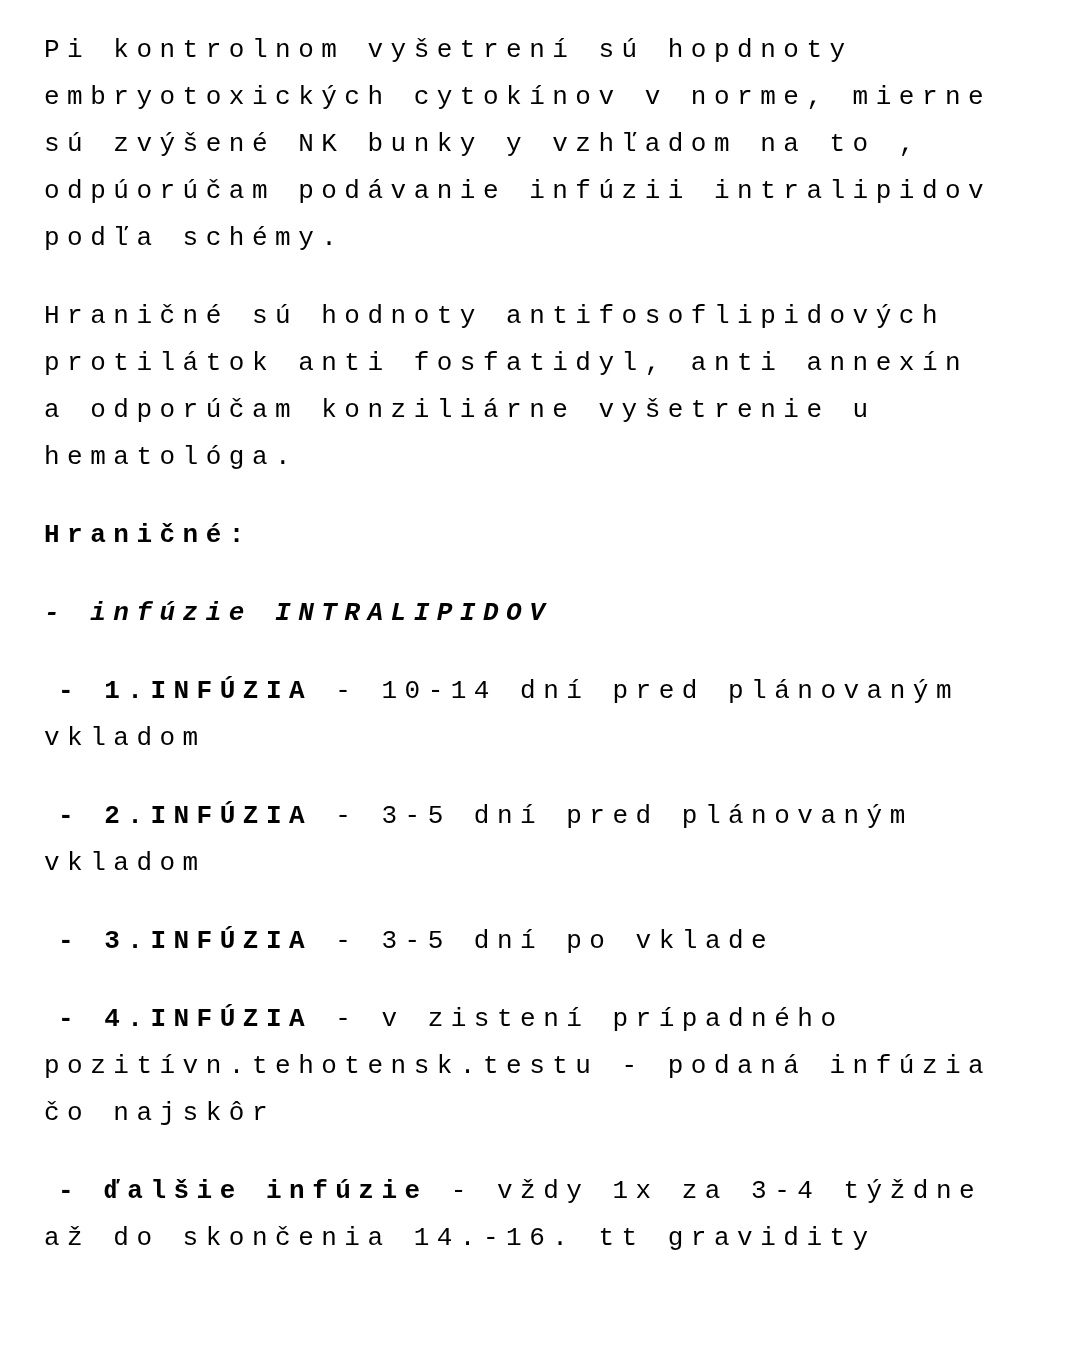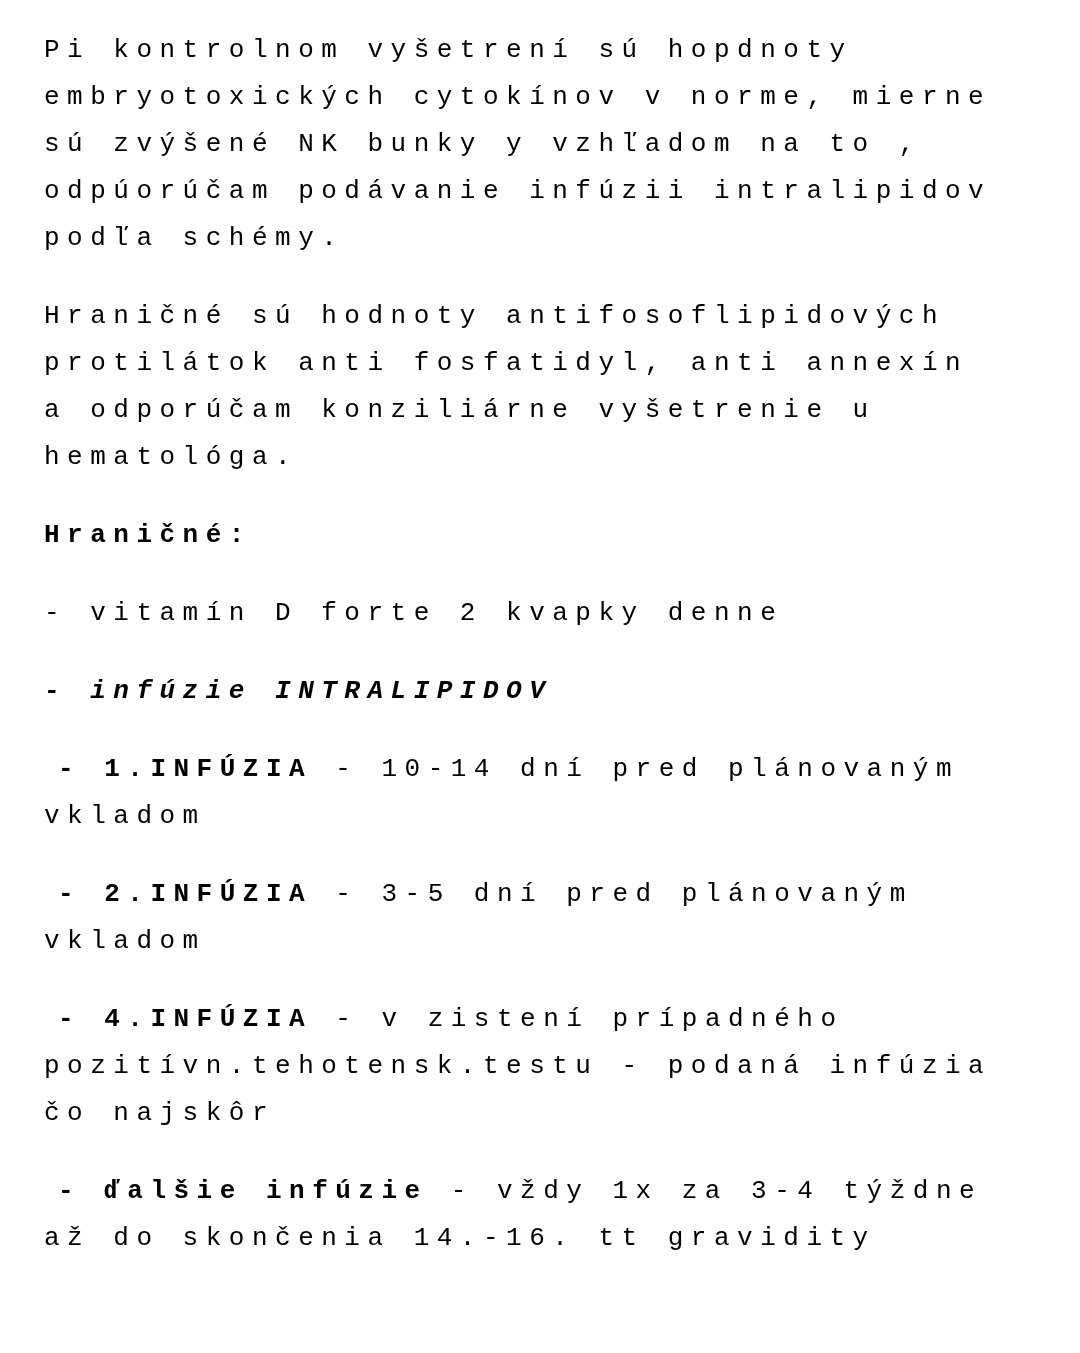--- a/index.html
+++ b/index.html
@@ -48,24 +48,24 @@
     <p><span>Pi kontrolnom vyšetrení sú hopdnoty
 embryotoxických cytokínov v norme, mierne
 sú zvýšené NK bunky y vzhľadom na to ,
 odpúorúčam podávanie infúzii intralipidov
 podľa schémy.</span></p>
     <p><span>Hraničné sú hodnoty antifosoflipidových
 protilátok anti fosfatidyl, anti annexín
 a odporúčam konziliárne vyšetrenie u
 hematológa.</span></p>
     <p class="heading"><span>Hraničné:</span></p>
-    <p><span>- vitamín D forte 2 kvapky denne</span></p>
     <p class="bold-italic"><span>- infúzie INTRALIPIDOV</span></p>
     <p><span class="lead">- 1.INFÚZIA</span><span> - 10-14 dní pred plánovaným
 vkladom</span></p>
     <p><span class="lead">- 2.INFÚZIA</span><span> - 3-5 dní pred plánovaným
 vkladom</span></p>
+    <p><span class="lead">- 3.INFÚZIA</span><span> - 3-5 dní po vklade</span></p>
     <p><span class="lead">- 4.INFÚZIA</span><span> - v zistení prípadného
 pozitívn.tehotensk.testu - podaná infúzia
 čo najskôr</span></p>
     <p><span class="lead">- ďalšie infúzie</span><span> - vždy 1x za 3-4 týždne
 až do skončenia 14.-16. tt gravidity</span></p>
   </div>
 
 </body></html>

